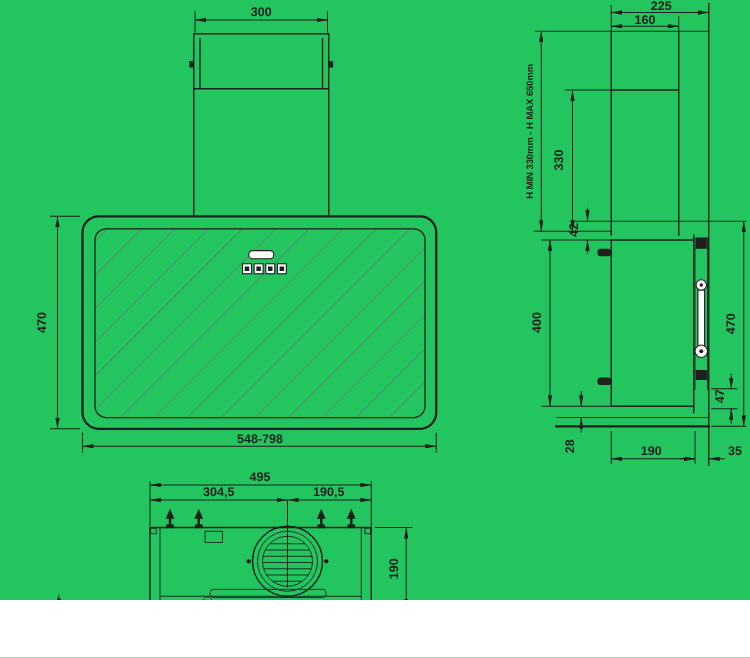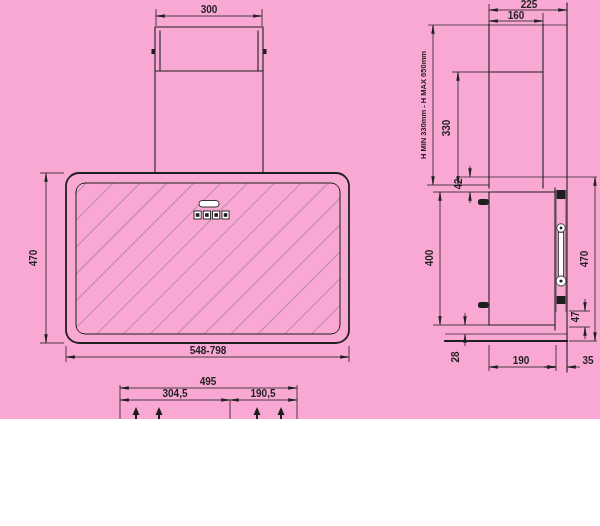--- a/index.html
+++ b/index.html
@@ -1,16 +1,16 @@
 <!DOCTYPE html>
 <html><head>
 <meta charset="utf-8">
 <style>
   html,body{margin:0;padding:0;background:#ffffff;}
-  .stage{position:relative;width:600px;height:419px;background:#f9a8d4;overflow:hidden;
+  .stage{position:relative;width:600px;height:480px;background:#22c55e;overflow:hidden;
          font-family:"Liberation Sans",sans-serif;}
   svg{display:block;}
   .ln{stroke:#1f1f1f;stroke-width:1.1;fill:none;stroke-linecap:square;}
   .ln-thick{stroke:#1f1f1f;stroke-width:1.8;fill:none;stroke-linecap:square;}
   .ln-heavy{stroke:#1f1f1f;stroke-width:2.2;fill:none;stroke-linecap:square;}
   .ln-thin{stroke:#1f1f1f;stroke-width:0.7;fill:none;}
   .dimln{stroke:#1f1f1f;stroke-width:0.8;fill:none;}
   .fillshape{fill:#1f1f1f;stroke:none;}
   .whiteshape{fill:#ffffff;stroke:#1f1f1f;stroke-width:0.9;}
   .dimtxt{font:700 10px "Liberation Sans",sans-serif;fill:#1f1f1f;}

